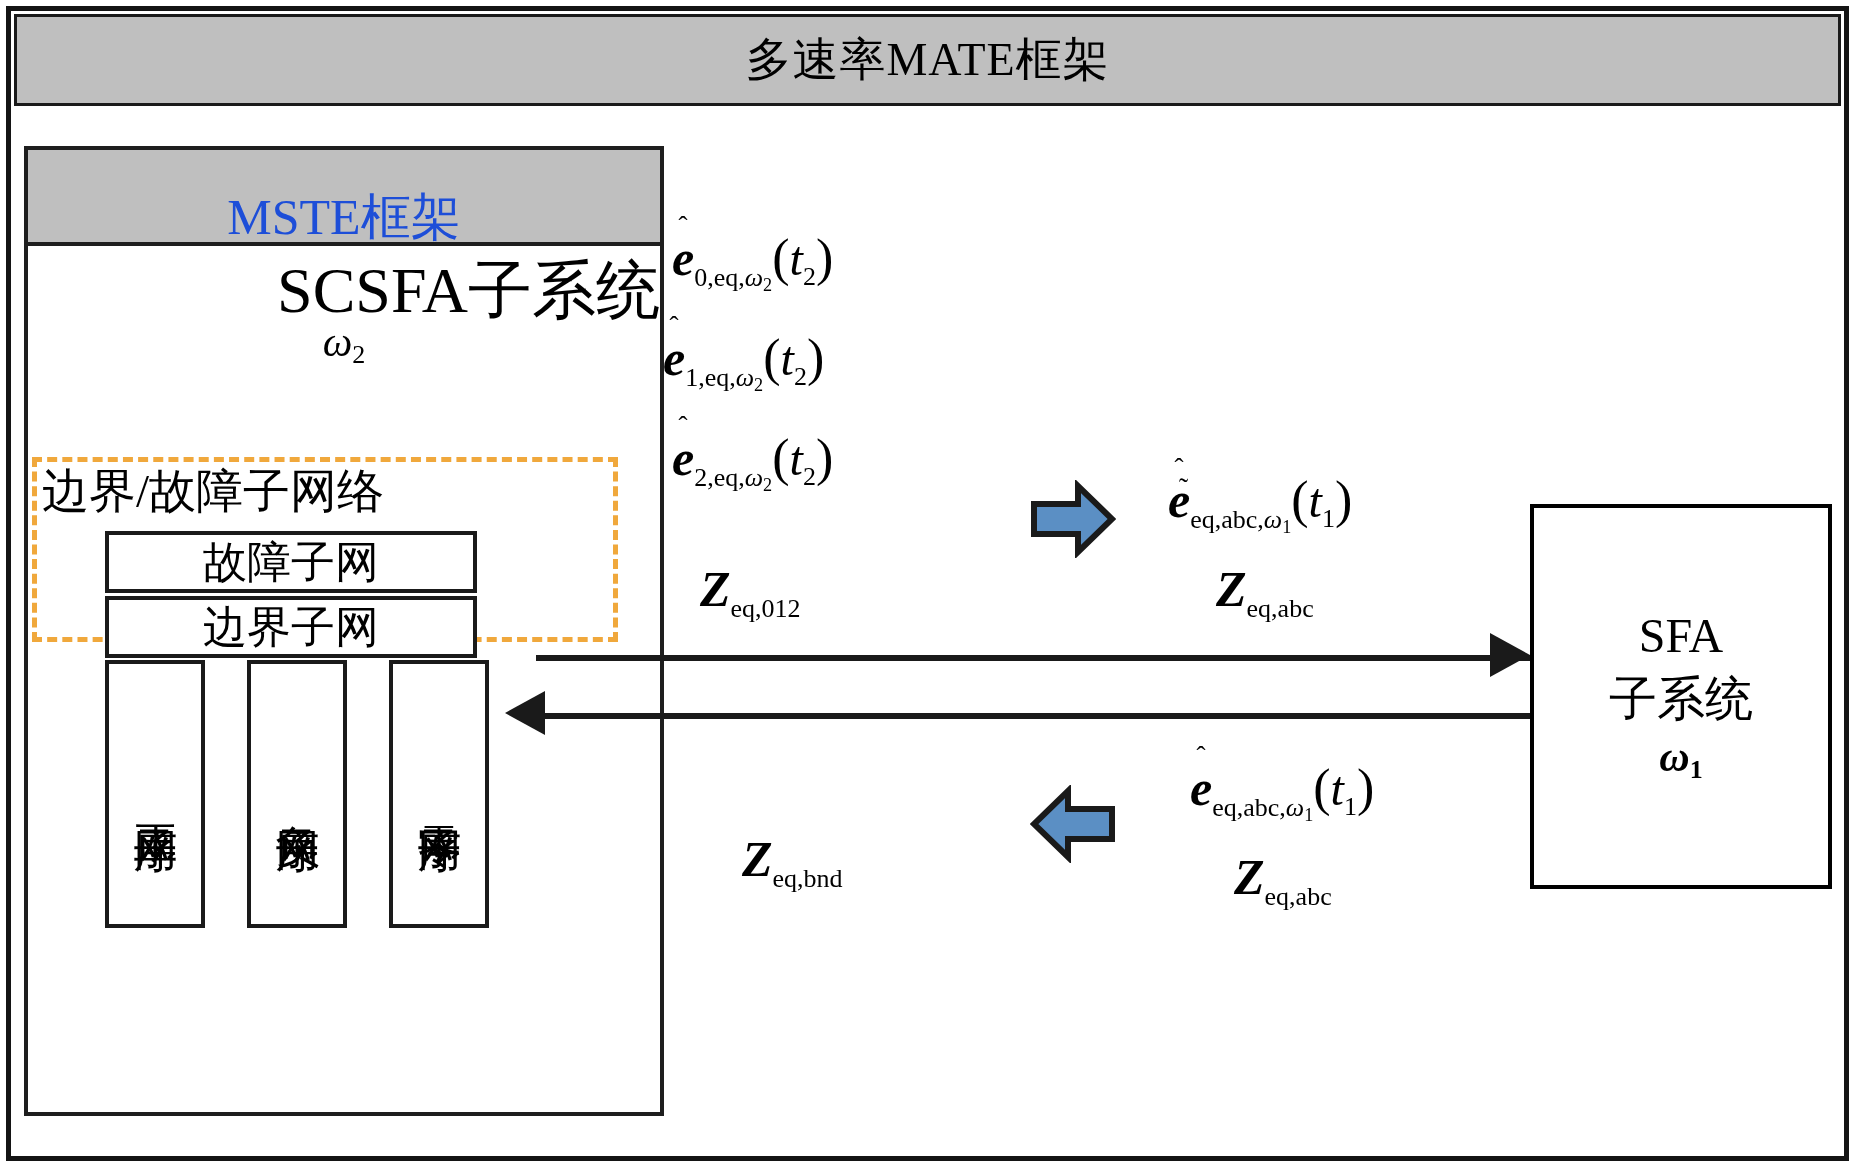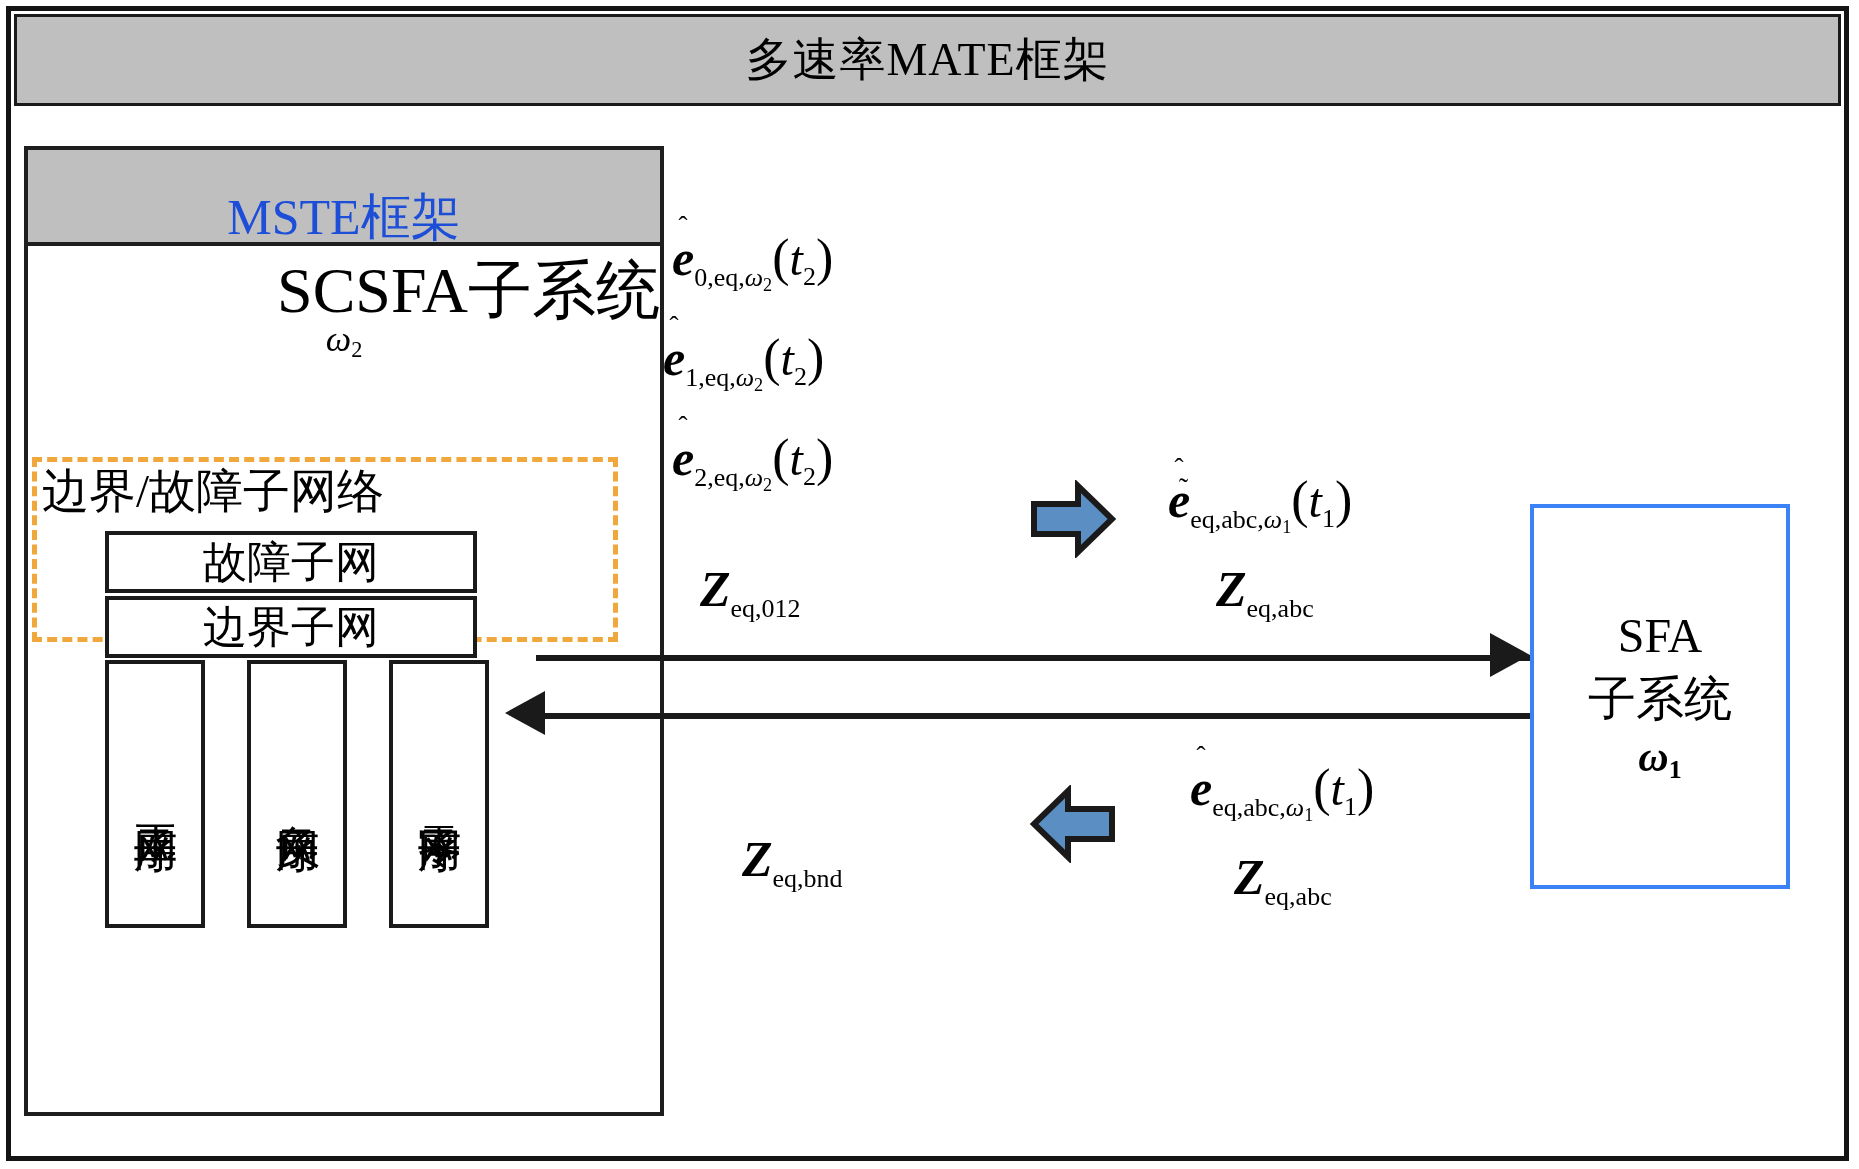--- a/index.html
+++ b/index.html
@@ -21,21 +21,21 @@
   .mste-box{position:absolute;left:24px;top:146px;width:640px;height:970px;
             border:4px solid #1e1e1e;box-sizing:border-box;background:#fff;}
   .mste-header{position:absolute;left:28px;top:150px;width:632px;height:96px;
                background:#bfbfbf;border-bottom:4px solid #1e1e1e;box-sizing:border-box;
                display:flex;align-items:center;justify-content:center;}
   .mste-header .t{font-size:50px;color:#1d4ed8;margin-top:43px;}
 
   .scsfa-label{position:absolute;left:28px;top:258px;width:632px;
                text-align:right;font-size:64px;color:#000;line-height:1.04;}
   .scsfa-omega{position:absolute;left:28px;top:318px;width:632px;
-               text-align:center;font-size:36px;color:#000;}
+               text-align:center;font-size:42px;color:#000;}
   .scsfa-omega i{font-style:italic;}
   .sub{font-size:0.62em;vertical-align:-0.28em;}
 
   
   .dashed-box{position:absolute;left:32px;top:457px;width:586px;height:185px;
               border:5px dashed #f0a83c;box-sizing:border-box;background:transparent;}
   .dashed-label{position:absolute;left:36px;top:460px;width:580px;
                 font-size:47px;color:#000000;text-align:left;padding-left:6px;
                 white-space:nowrap;}
 
@@ -51,22 +51,22 @@
            border:4px solid #1a1a1a;box-sizing:border-box;background:#fff;
            display:flex;align-items:center;justify-content:center;}
   .seq-box .t{font-size:44px;color:#000;line-height:1.0;
               writing-mode:vertical-rl;text-orientation:upright;
               letter-spacing:2px;}
   #seq-pos{left:105px;}
   #seq-neg{left:247px;}
   #seq-zero{left:389px;}
 
   
-  .sfa-box{position:absolute;left:1530px;top:504px;width:260px;height:385px;
-           border:4px solid #3b82f6;box-sizing:border-box;background:#fff;
+  .sfa-box{position:absolute;left:1530px;top:504px;width:302px;height:385px;
+           border:4px solid #000000;box-sizing:border-box;background:#fff;
            display:flex;flex-direction:column;align-items:center;justify-content:center;}
   .sfa-box .l1{font-size:48px;color:#000;margin-bottom:4px;}
   .sfa-box .l2{font-size:48px;color:#000;margin-bottom:2px;}
   .sfa-box .l3{font-size:42px;color:#000;font-weight:bold;}
 
   
   .math{position:absolute;color:#000;white-space:nowrap;
         font-family:"Liberation Serif", serif;}
   .mvar{font-style:italic;font-weight:bold;font-size:50px;position:relative;}
   .msub{font-size:26px;font-style:normal;font-weight:normal;

